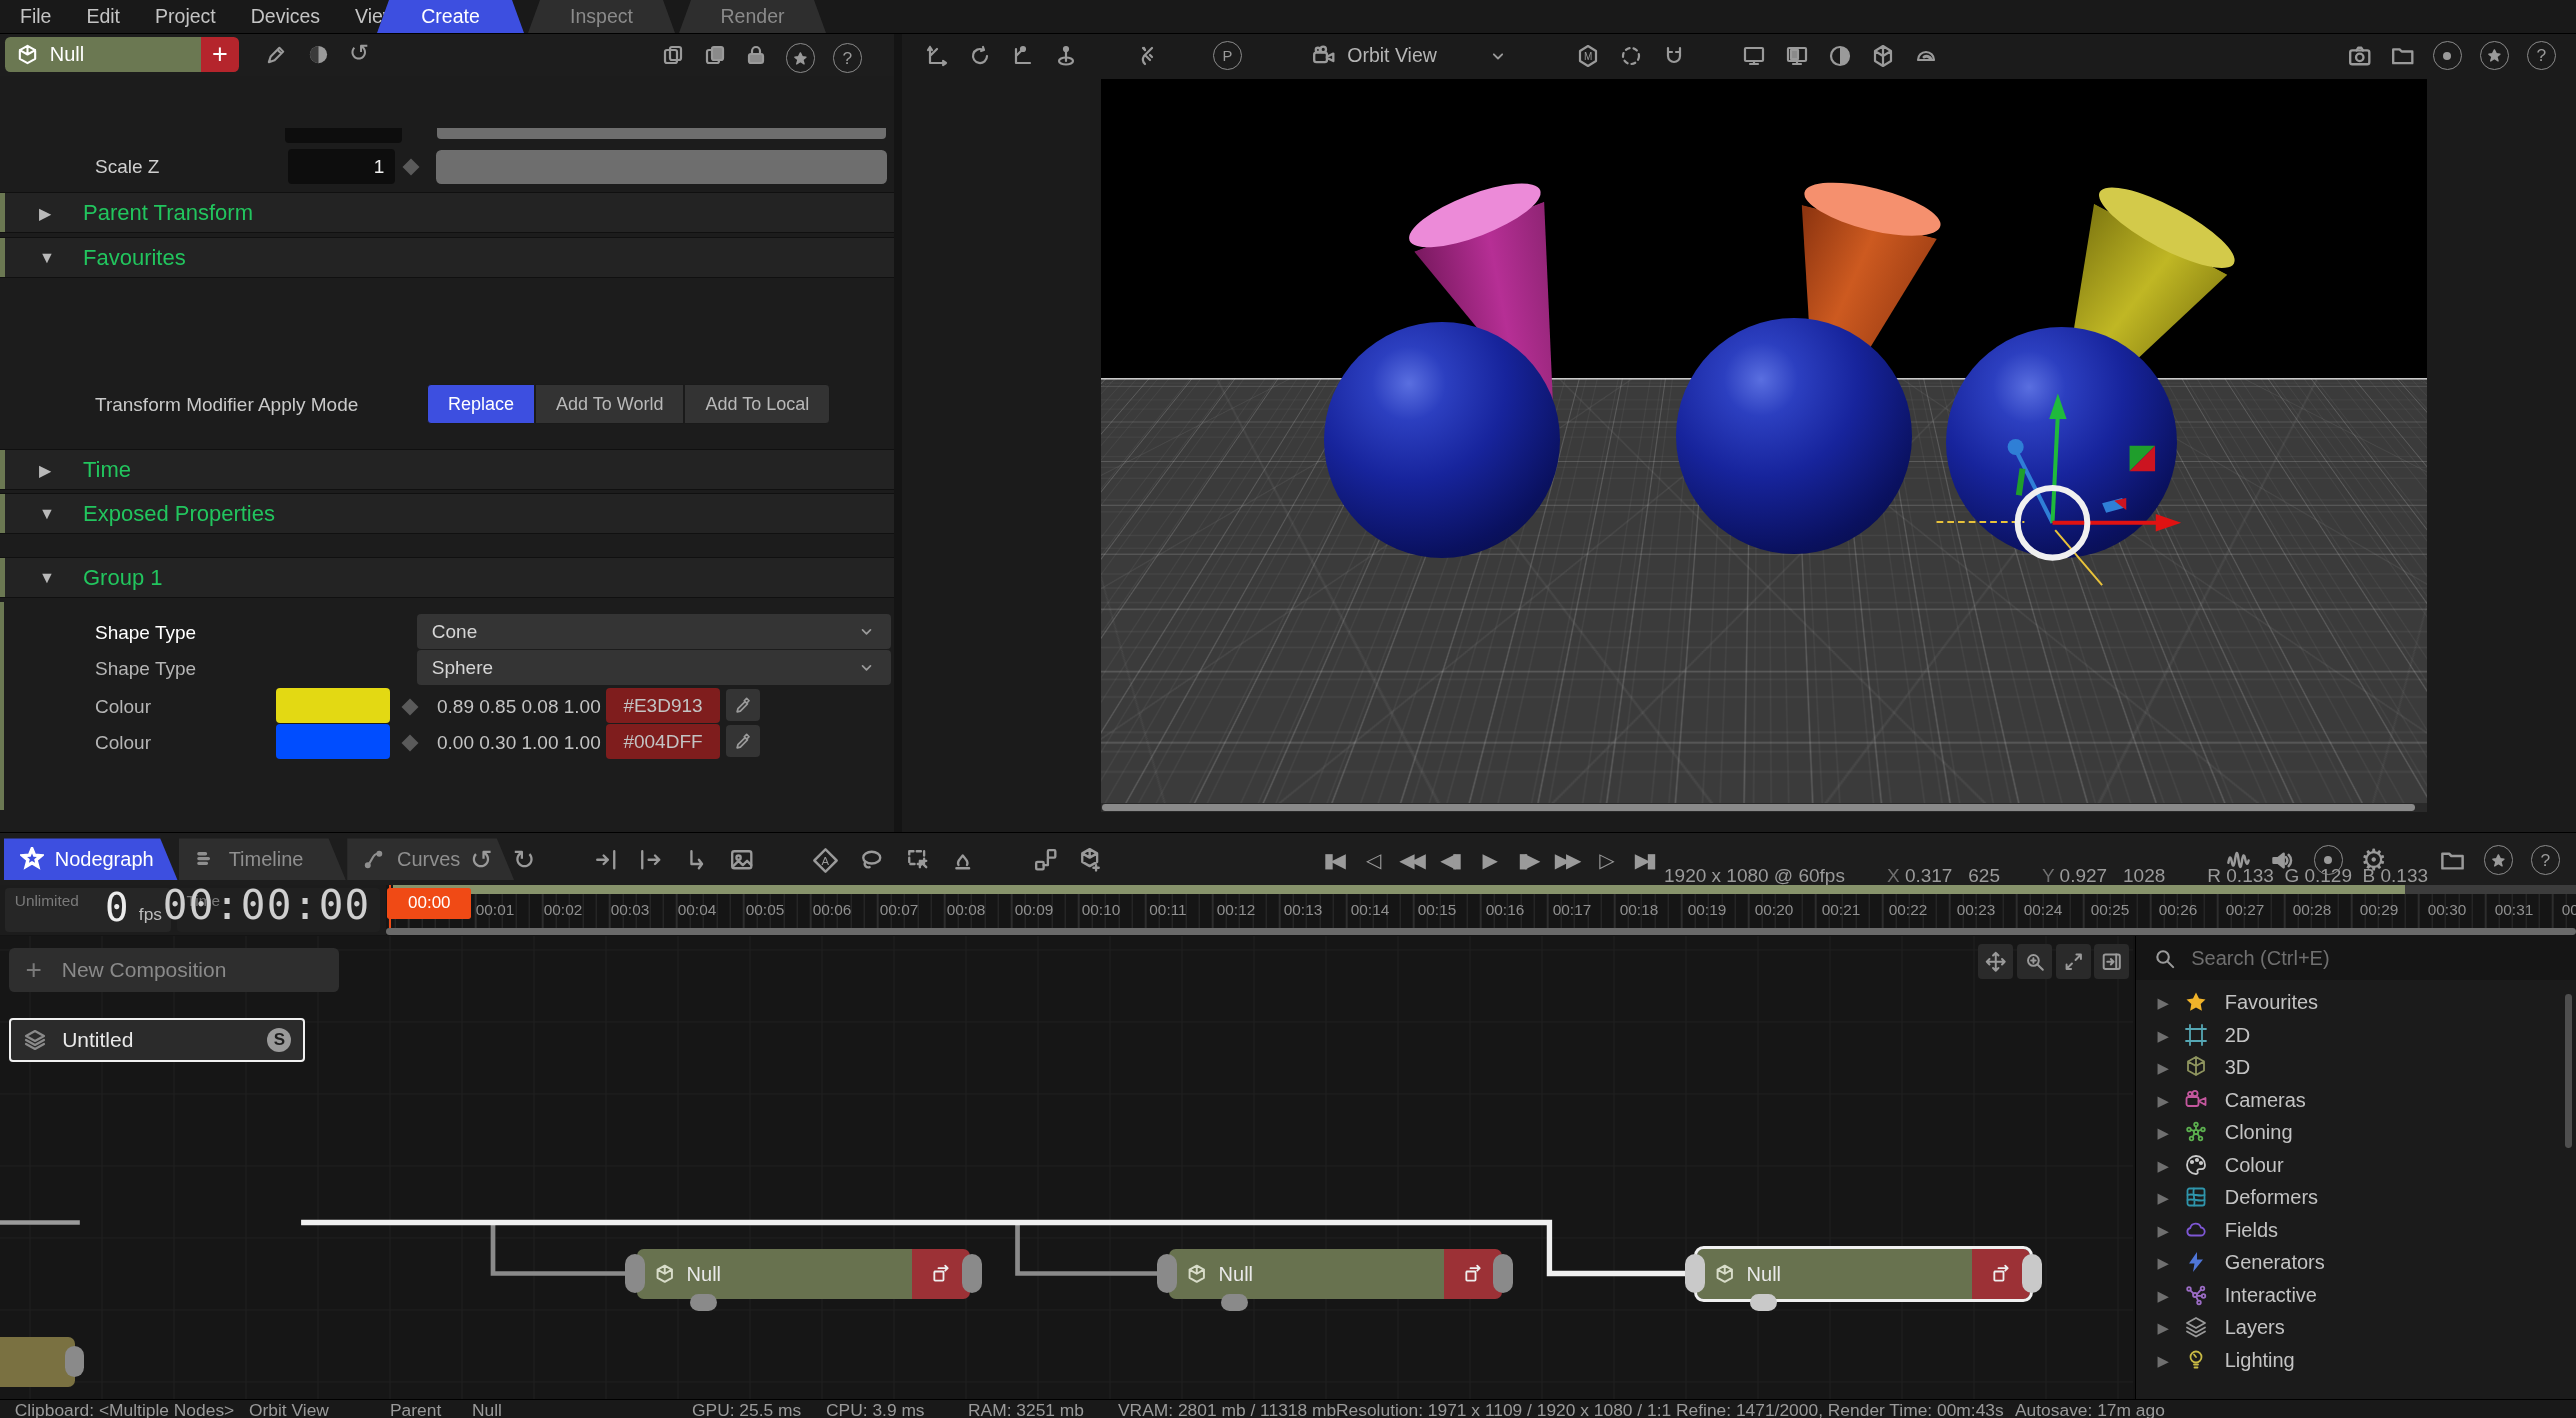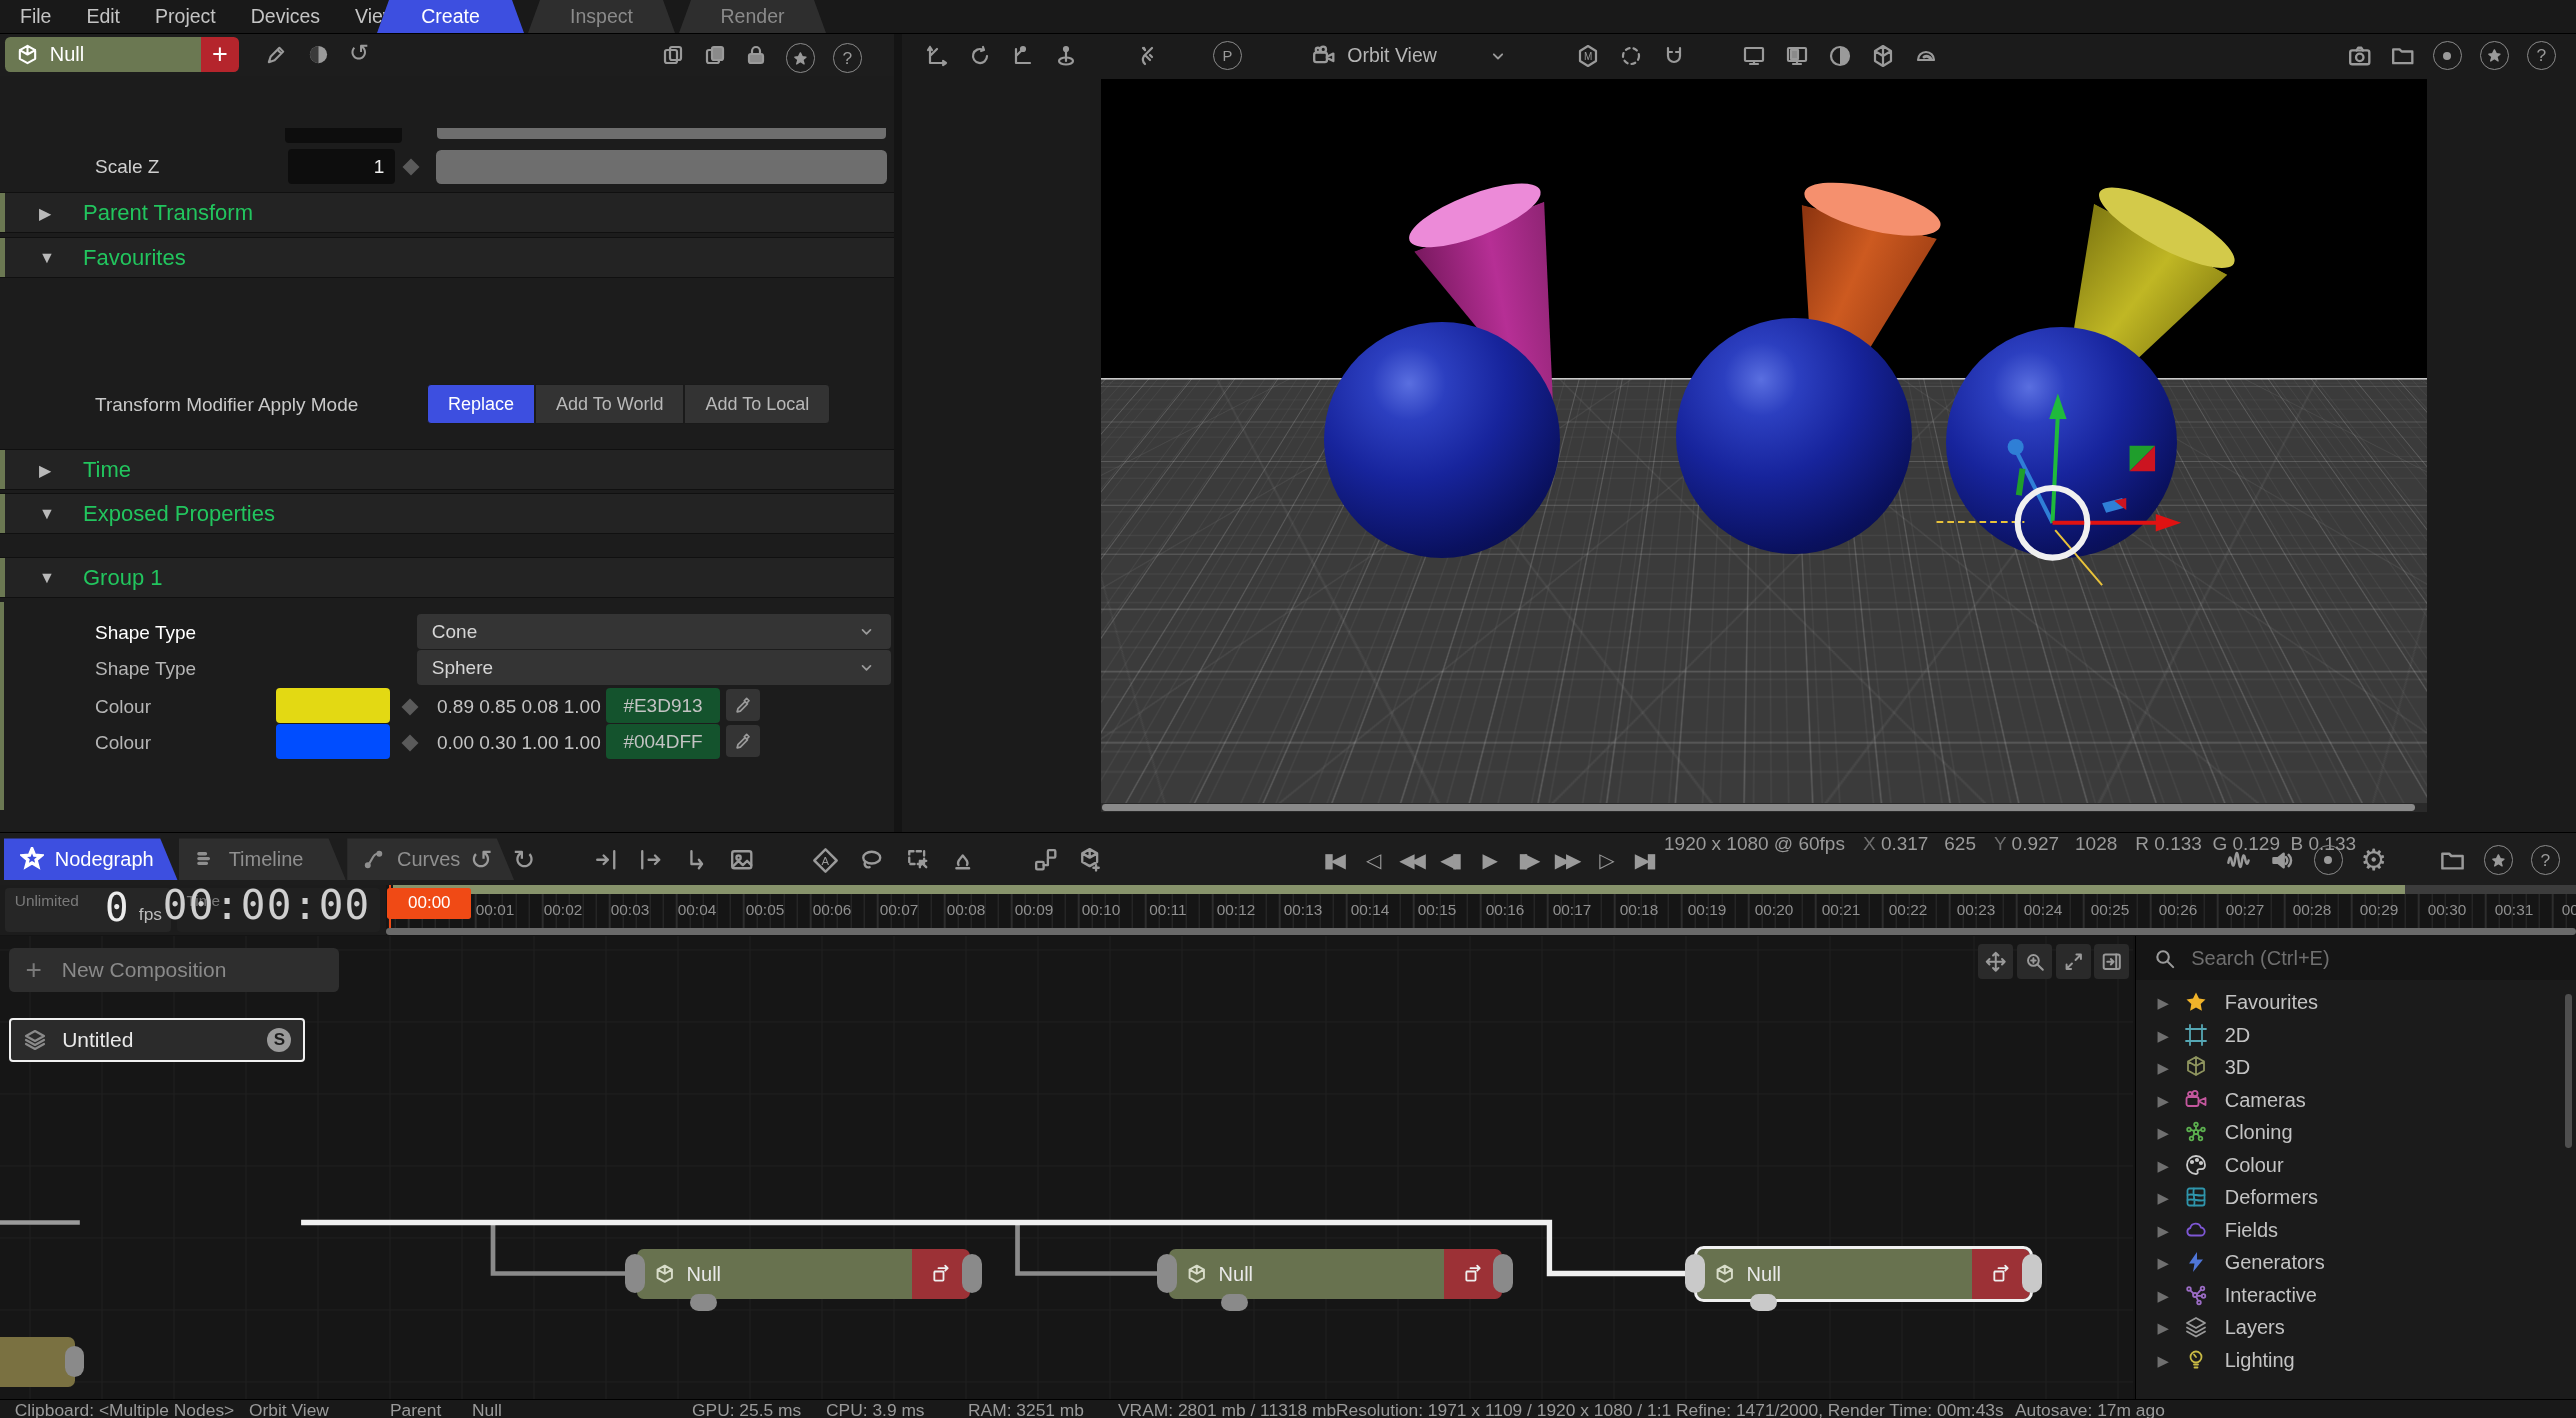--- a/index.html
+++ b/index.html
@@ -45,21 +45,21 @@
   .seg-btn:first-child{border-radius:4px 0 0 4px;}
   .seg-btn:last-child{border-radius:0 4px 4px 0;}
   .seg-btn.sel{background:#3d4fe0;color:#fff;}
   #group1-content{position:absolute;left:0;top:435px;width:100%;height:208px;border-left:4.7px solid #6b7852;box-sizing:border-box;}
   .g-row{position:absolute;left:0;width:100%;height:38px;}
   .g-label{position:absolute;left:91px;top:50%;transform:translateY(-50%);font-size:19px;color:#b5b5b5;}
   .g-label.bright{color:#fff;}
   .dropdown{position:absolute;left:413px;top:0;width:474px;height:35px;background:#343434;border-radius:4px;display:flex;align-items:center;justify-content:space-between;padding:0 14.8px;box-sizing:border-box;font-size:19px;color:#d5d5d5;}
   .swatch{position:absolute;left:272px;top:0;width:114px;height:35px;border-radius:4px;}
   .col-vals{position:absolute;left:433px;top:50%;transform:translateY(-50%);font-size:19px;color:#c3c3c3;white-space:nowrap;}
-  .hexbox{position:absolute;left:602px;top:0;width:114px;height:35px;background:#14532d;border-radius:4px;color:#c3c3c3;font-size:19px;display:flex;align-items:center;justify-content:center;}
+  .hexbox{position:absolute;left:602px;top:0;width:114px;height:35px;background:#7f1d1d;border-radius:4px;color:#c3c3c3;font-size:19px;display:flex;align-items:center;justify-content:center;}
   .dropper{position:absolute;left:722px;top:1.3px;width:34px;height:32px;background:#343434;border-radius:4px;display:flex;align-items:center;justify-content:center;}
 
   
   #viewport{position:absolute;left:902px;top:34px;width:1674px;height:798px;background:#1b1b1b;}
   #vp-toolbar{position:absolute;left:0;top:0;width:100%;height:43px;display:flex;align-items:center;gap:19px;padding-left:23px;box-sizing:border-box;}
   #vp-view{display:flex;align-items:center;gap:10.7px;color:#b5b5b5;font-size:19.5px;margin:0 13.4px;}
   #vp-right{position:absolute;right:20px;top:0;height:43px;display:flex;align-items:center;gap:17.4px;}
   .circ{width:29.5px;height:29.5px;border:1.7px solid #8a8a8a;border-radius:50%;display:flex;align-items:center;justify-content:center;color:#9a9a9a;font-size:17.4px;box-sizing:border-box;}
   #canvas{position:absolute;left:199px;top:45px;width:1326px;height:733px;background:#000;overflow:hidden;}
   #persp{position:absolute;inset:0;perspective:771px;perspective-origin:50% 12%;}
@@ -80,21 +80,21 @@
 
   
   #bottombar{position:absolute;left:0;top:832px;width:2576px;height:54px;background:#1d1d1d;border-top:1.3px solid #000;}
   #bg-tabs{position:absolute;left:4px;top:5.4px;display:flex;}
   .bg-tab{height:42px;min-width:127px;padding:0 24px 0 16px;display:flex;align-items:center;gap:10.7px;font-size:20px;color:#8f8f8f;background:#2e2e2e;clip-path:polygon(0 0,calc(100% - 17.4px) 0,100% 100%,0 100%);margin-right:1.3px;}
   .bg-tab.active{background:#3d4fe0;color:#fff;}
   #bb-icons{position:absolute;left:470px;top:0;height:54px;display:flex;align-items:center;gap:20px;}
   .gap{width:17.4px;}
   #transport{position:absolute;left:1318px;top:0;height:54px;display:flex;align-items:center;gap:9.4px;color:#9a9a9a;}
   .tbtn{font-size:20px;letter-spacing:-4px;min-width:29.5px;text-align:center;}
-  #pb-stats{position:absolute;left:1664px;top:0;height:54px;display:flex;align-items:flex-start;gap:18px;font-size:19px;color:#9a9a9a;white-space:nowrap;}
+  #pb-stats{position:absolute;left:1664px;top:0;height:54px;display:flex;align-items:flex-end;gap:42px;font-size:19px;color:#9a9a9a;white-space:nowrap;}
   .dimlbl{color:#6f6f6f;}
   #bb-right{position:absolute;right:16px;top:0;height:54px;display:flex;align-items:center;gap:17.4px;}
 
   
   #timeline-row{position:absolute;left:0;top:885px;width:2576px;height:50px;background:#1c1c1c;}
   .tl-box{position:absolute;top:2.7px;height:44px;background:#262626;border-radius:4px;}
   #fps-box{left:5.4px;width:166px;}
   #time-box{left:177px;width:203px;background:#202020;}
   .tl-box .mini{position:absolute;left:9.4px;top:4px;font-size:15.4px;color:#7a7a7a;}
   #fps-val{position:absolute;right:43px;bottom:1.3px;font-size:39px;color:#ececec;font-family:"DejaVu Sans Mono",monospace;}

